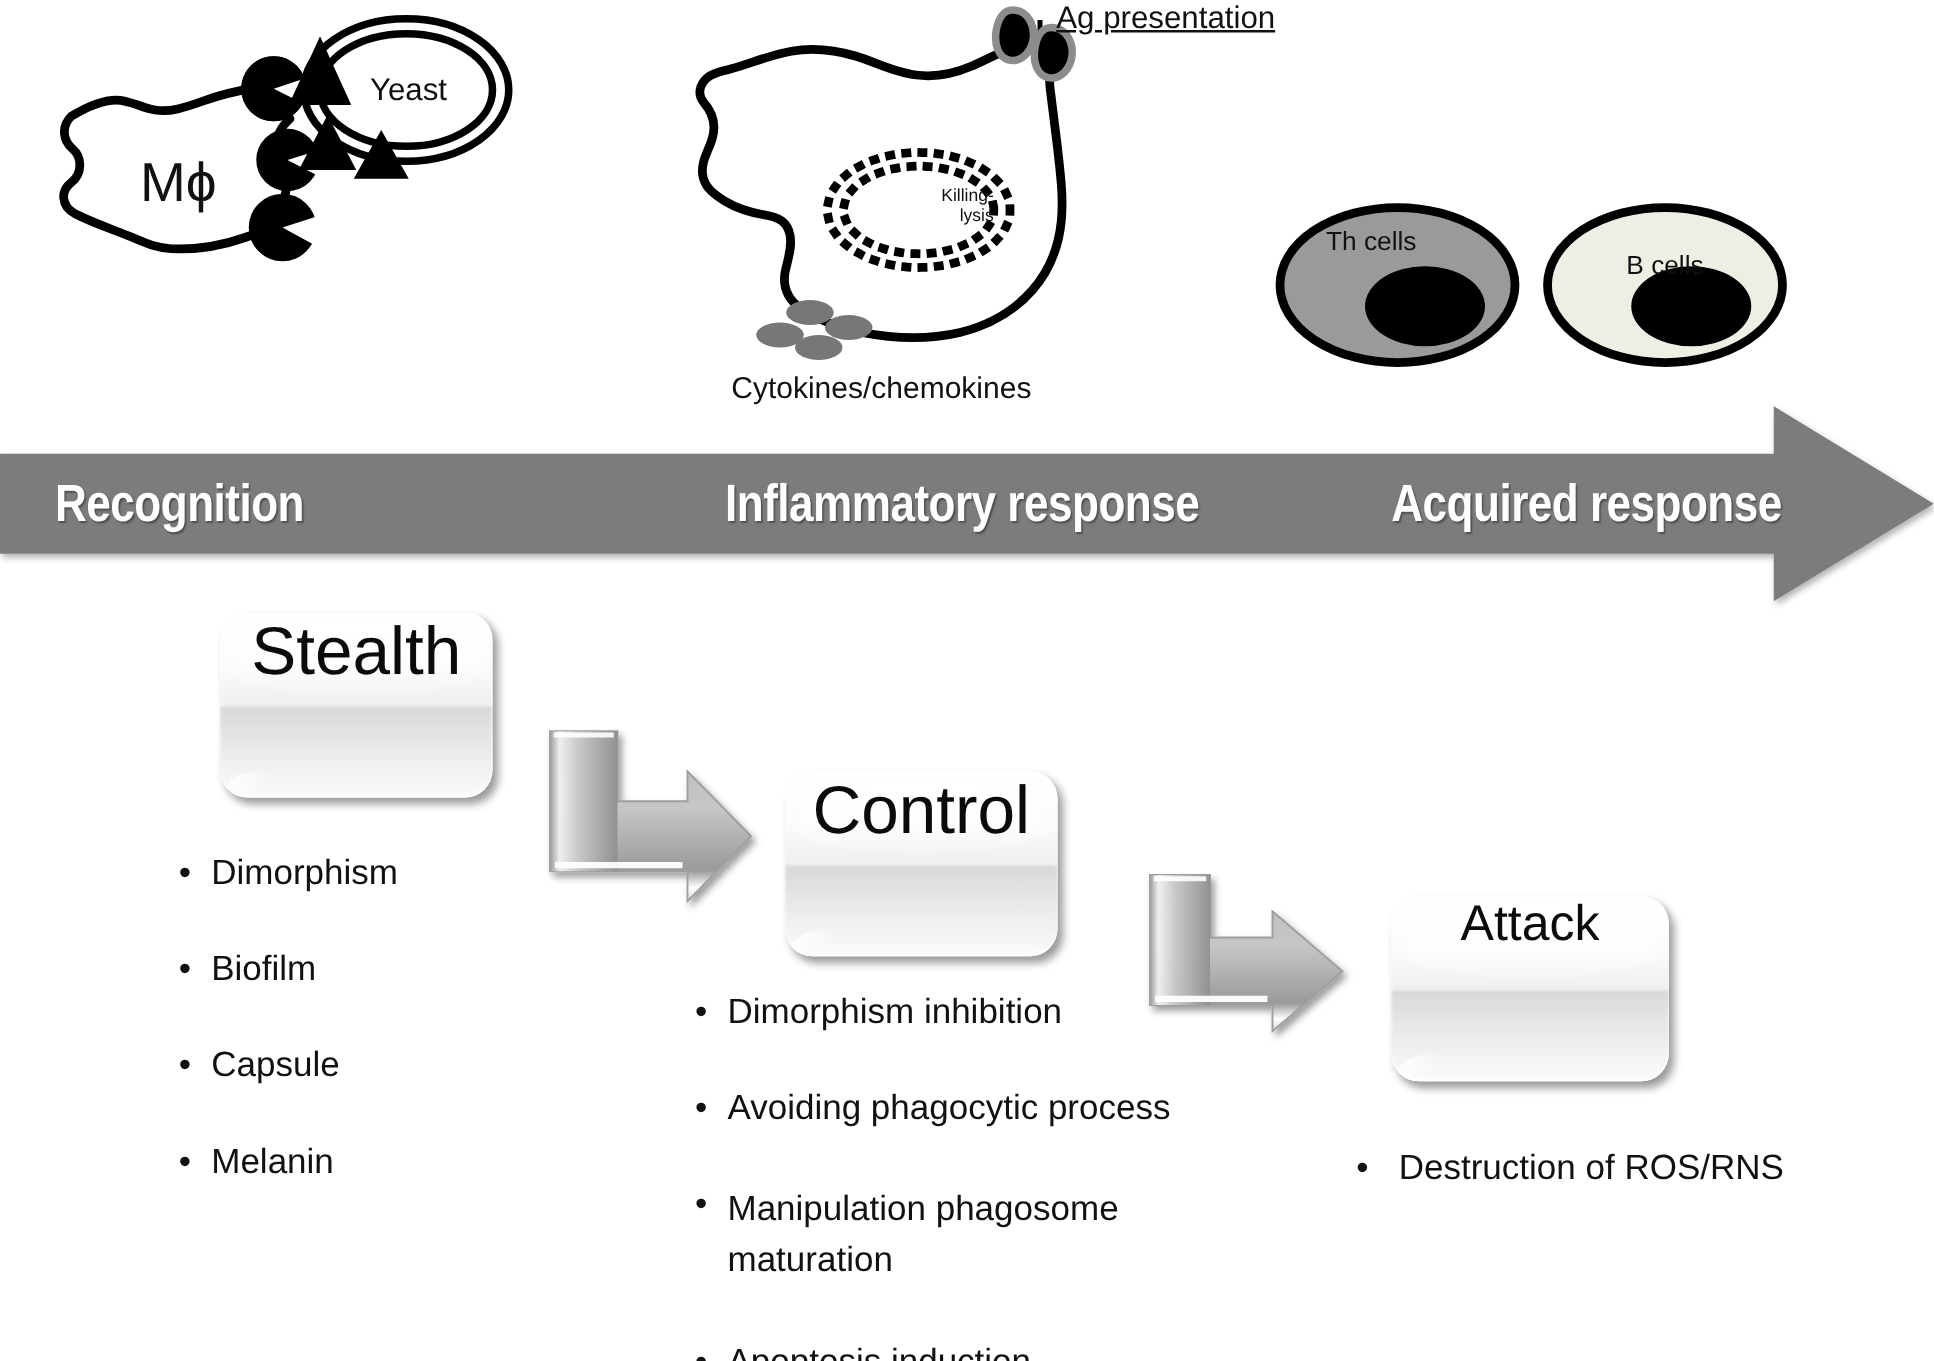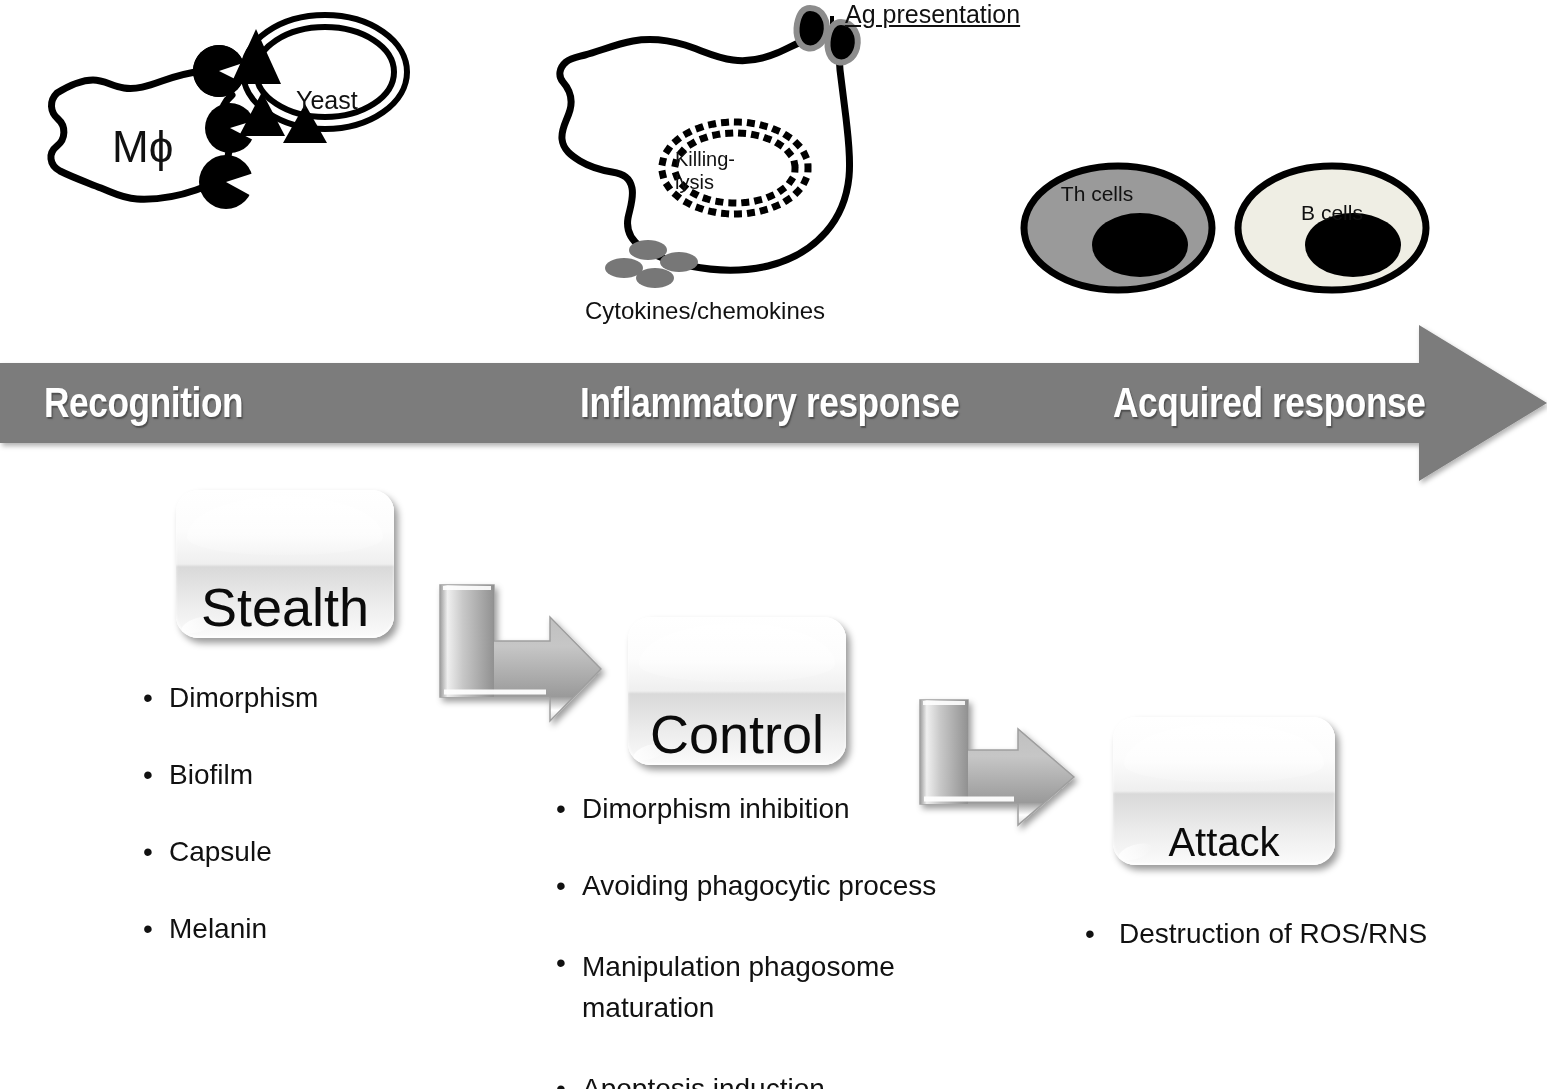--- a/index.html
+++ b/index.html
@@ -6,24 +6,24 @@
   body{
     width:1547px;height:1089px;position:relative;overflow:hidden;
     font-family:"Liberation Sans","DejaVu Sans",sans-serif;
     color:#111111;
   }
   .canvas{position:absolute;left:0;top:0;width:1547px;height:1089px;}
   svg.layer{position:absolute;left:0;top:0;width:1547px;height:1089px;overflow:visible;}
 
   
   .tx{position:absolute;white-space:pre;line-height:1.15;}
-  .lbl-yeast{font-size:25px;margin-top:28px;}
+  .lbl-yeast{font-size:25px;}
   .lbl-mphi{font-size:44px;}
   .lbl-ag{font-size:25px;}
-  .lbl-killing{font-size:20px;text-align:left;width:120px;}
+  .lbl-killing{font-size:14px;text-align:right;width:120px;}
   .lbl-cyto{font-size:24px;}
   .lbl-cellname{font-size:21px;text-align:center;width:150px;}
 
   
   .banner-label{
     position:absolute;
     color:#ffffff;
     font-weight:bold;
     font-size:42px;
     letter-spacing:-0.5px;
@@ -36,21 +36,21 @@
   
   .gbox{
     position:absolute;
     border-radius:22px;
     background:
       linear-gradient(180deg,#ffffff 0%,#fcfcfc 28%,#efefef 50%,#d9d9d9 52%,#ededed 78%,#fbfbfb 100%);
     box-shadow:
       4px 5px 7px rgba(0,0,0,.40),
       inset 0 1px 0 rgba(255,255,255,.95),
       inset 0 -2px 3px rgba(255,255,255,.8);
-    display:flex;align-items:flex-end;justify-content:center;
+    display:flex;align-items:flex-start;justify-content:center;
     overflow:hidden;
   }
   .gbox::before{
     content:"";position:absolute;left:5%;top:4%;width:90%;height:40%;
     border-radius:50% 50% 46% 46% / 70% 70% 30% 30%;
     background:linear-gradient(180deg,rgba(255,255,255,.98),rgba(255,255,255,.12));
     pointer-events:none;
   }
   .gbox::after{
     content:"";position:absolute;left:5px;bottom:6px;width:34px;height:14px;

